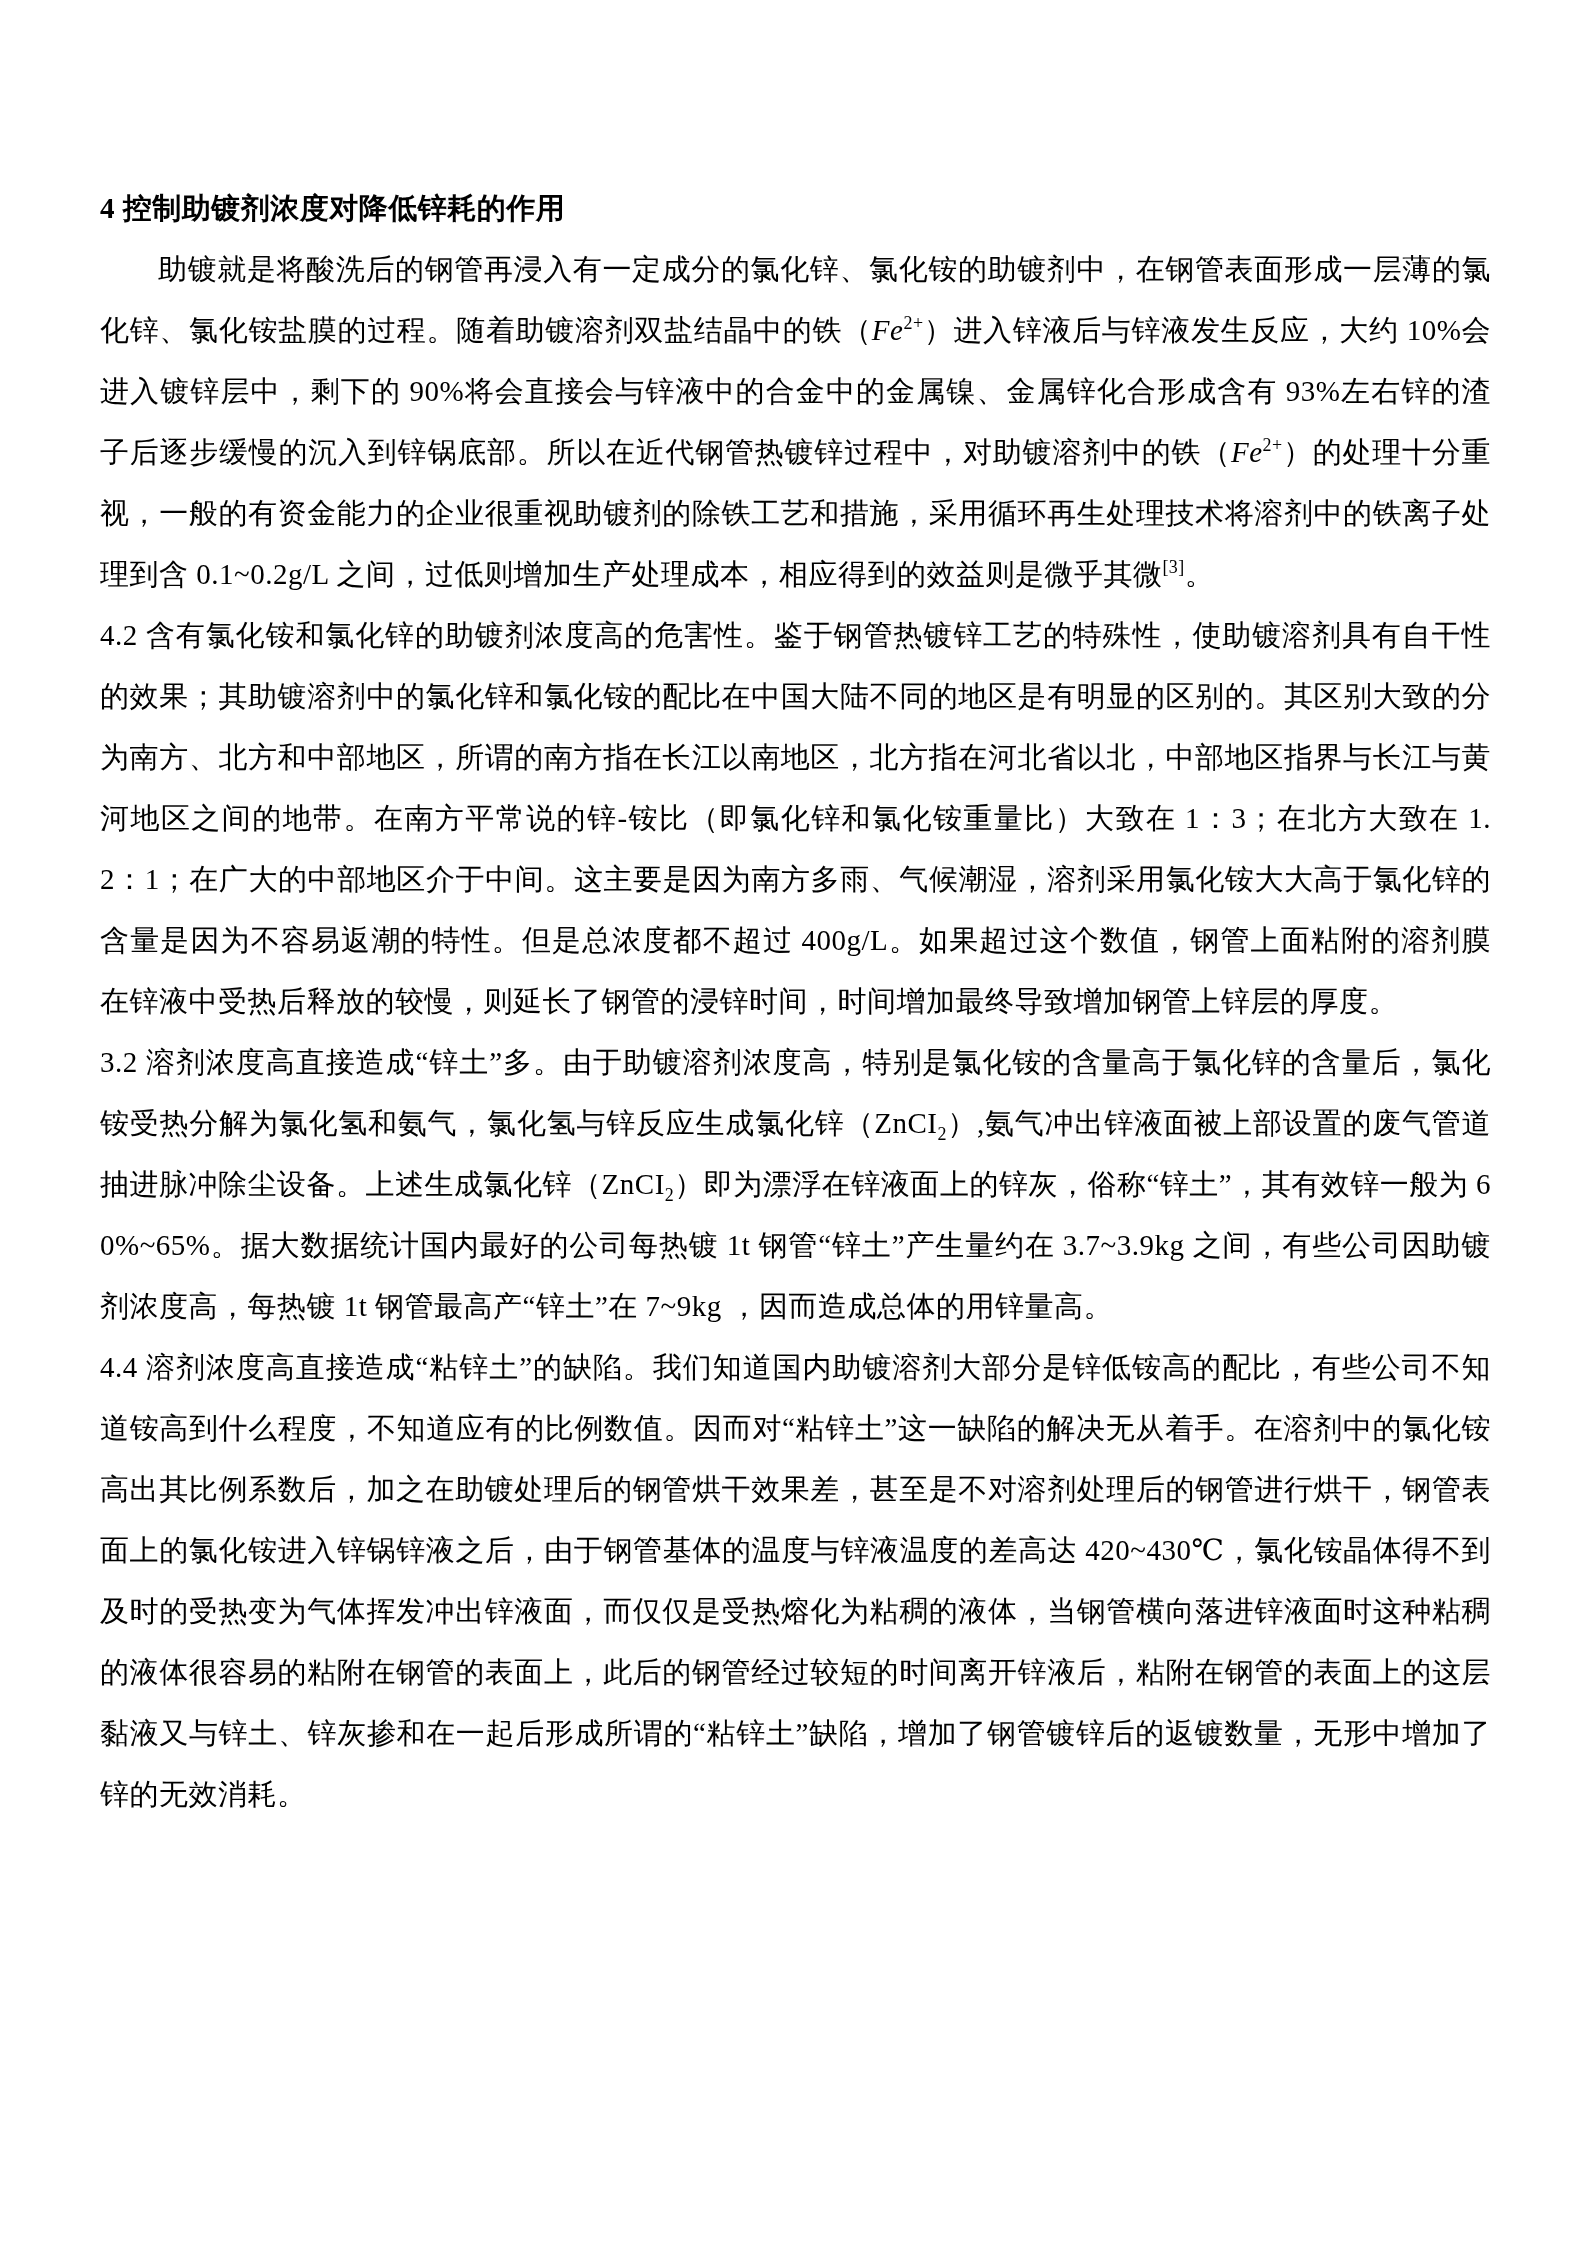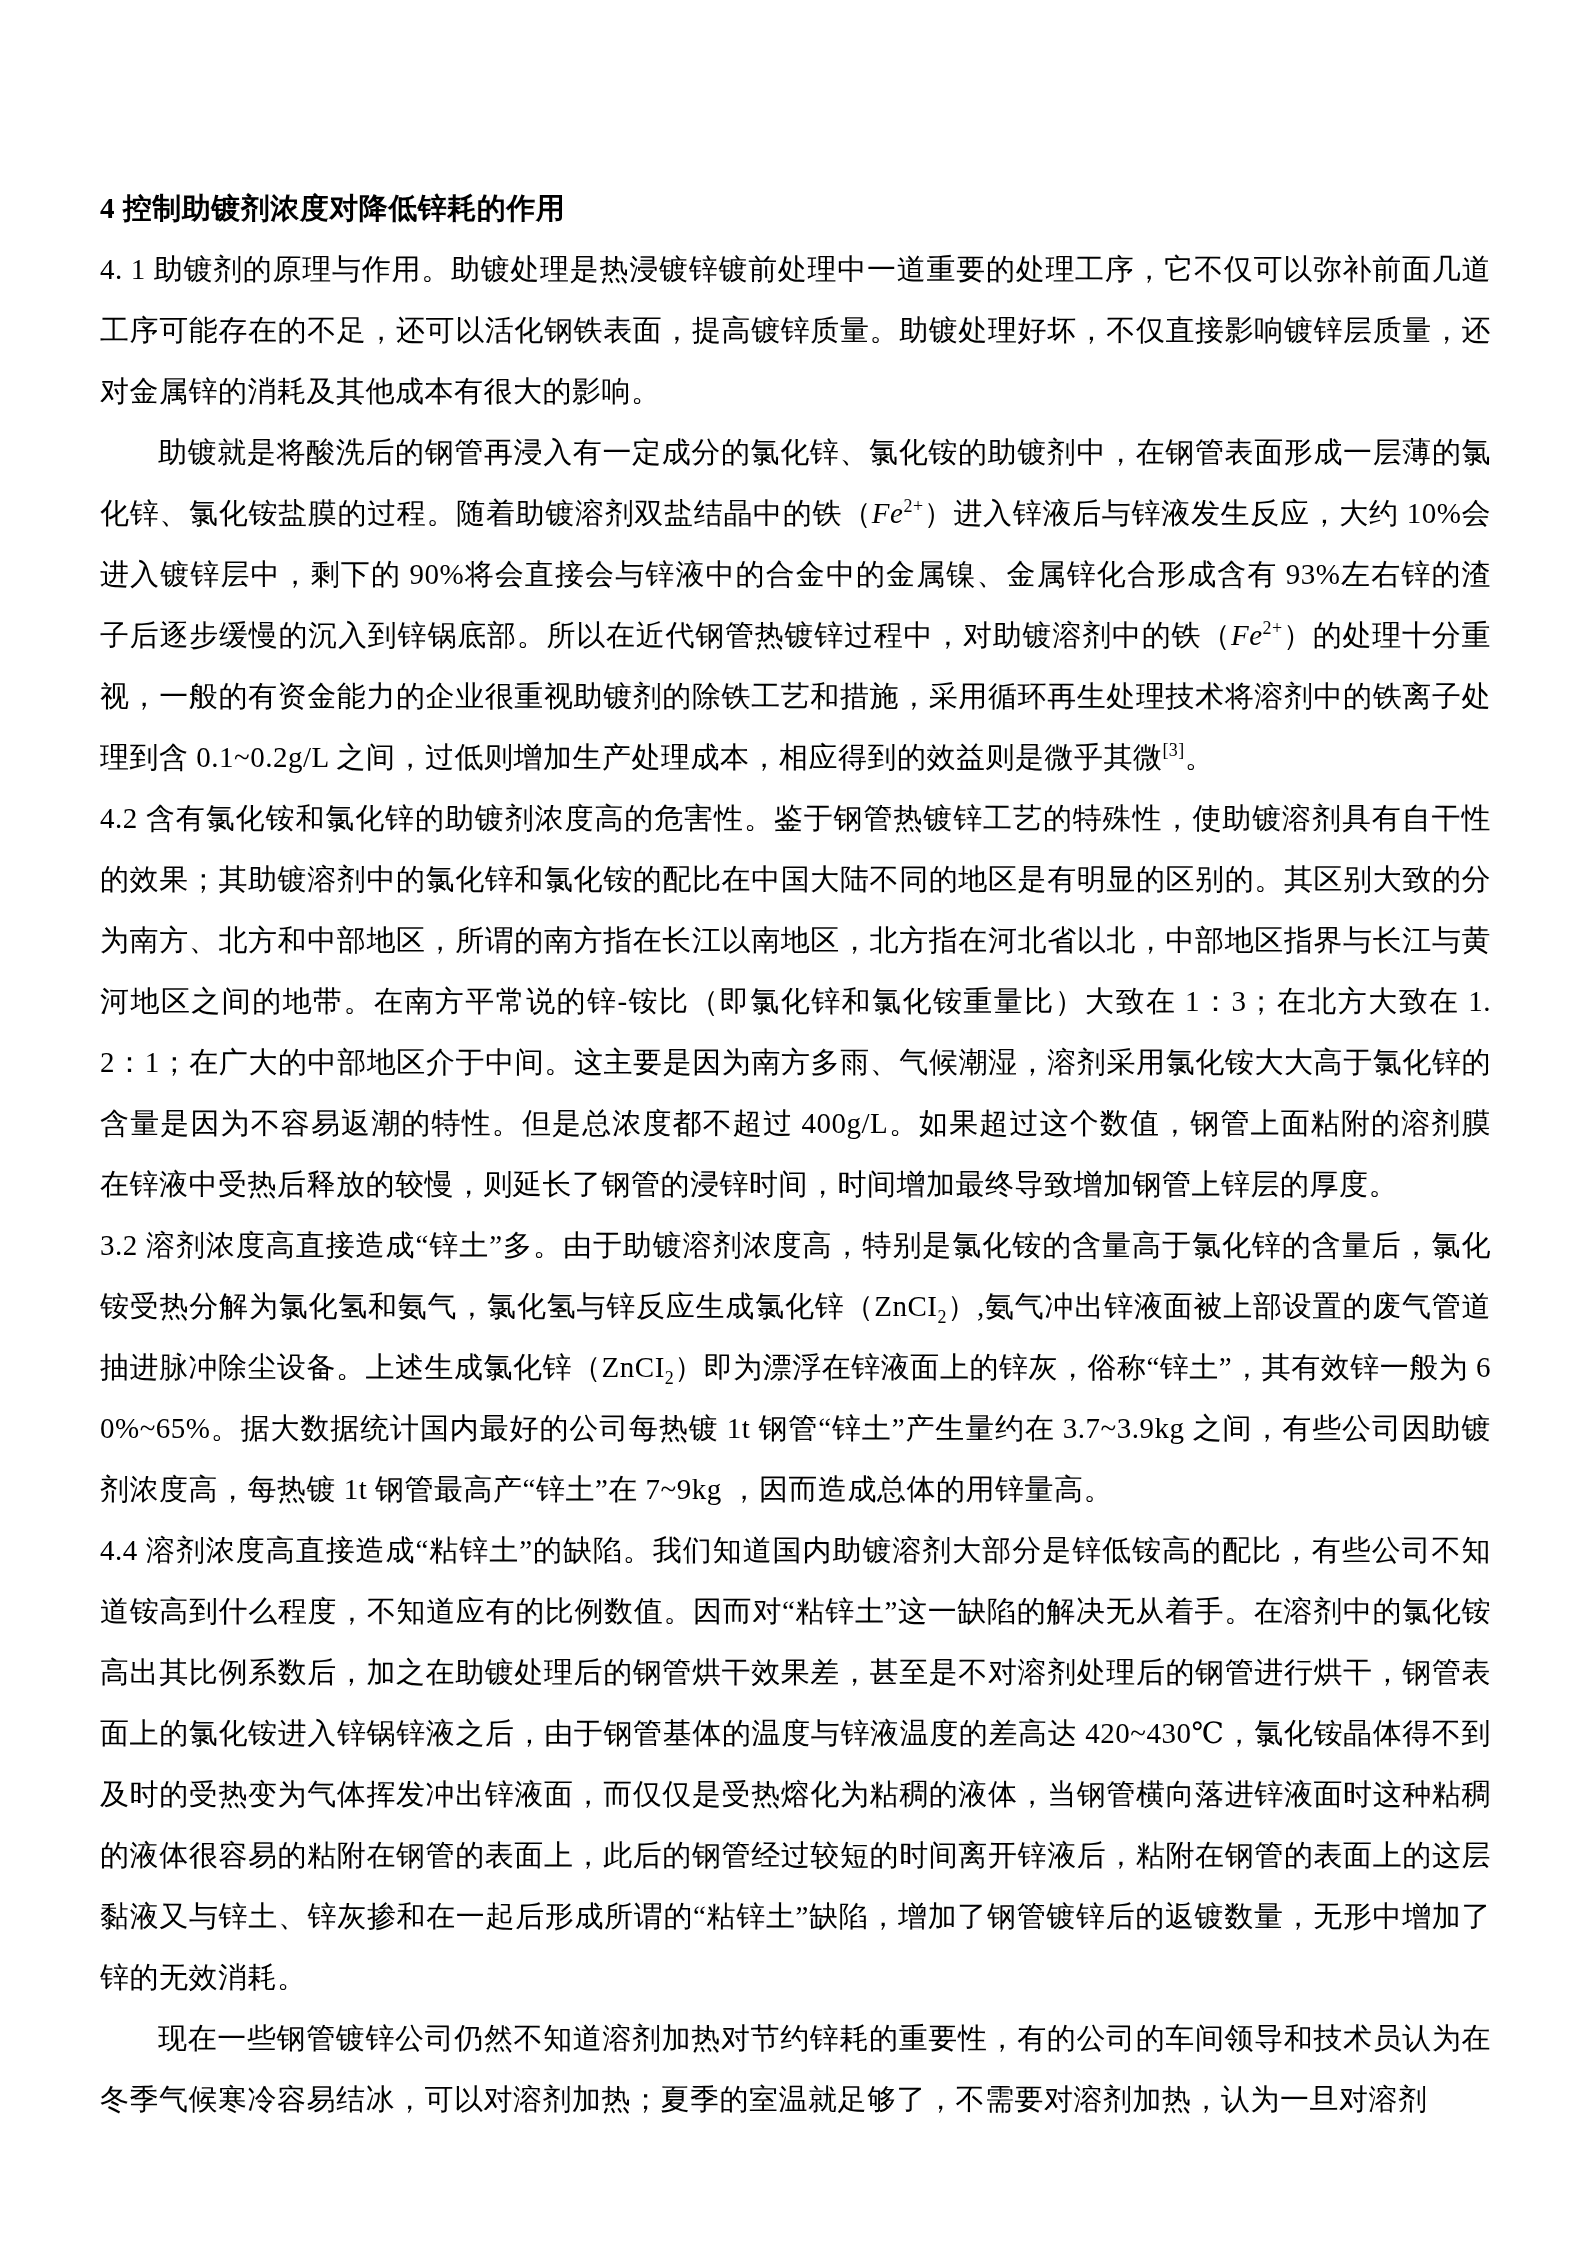--- a/index.html
+++ b/index.html
@@ -48,20 +48,18 @@
   .doc-para i {
     font-style: italic;
   }
 </style>
 </head>
 <body>
 
 <div class="page">
   <div>
       <h2 class="doc-heading"><span>4 控制助镀剂浓度对降低锌耗的作用</span></h2>
-      <p class="doc-para"><span>4. 1 助镀剂的原理与作用。助镀处理是热浸镀锌镀前处理中一道重要的处理工序，它不仅可以弥补前面几道工序可能存在的不足，还可以活化钢铁表面，提高镀锌质量。助镀处理好坏，不仅直接影响镀锌层质量，还对金属锌的消耗及其他成本有很大的影响。</span></p>
       <p class="doc-para indent"><span>助镀就是将酸洗后的钢管再浸入有一定成分的氯化锌、氯化铵的助镀剂中，在钢管表面形成一层薄的氯化锌、氯化铵盐膜的过程。随着助镀溶剂双盐结晶中的铁（</span><i>Fe</i><sup>2+</sup><span>）进入锌液后与锌液发生反应，大约 10%会进入镀锌层中，剩下的 90%将会直接会与锌液中的合金中的金属镍、金属锌化合形成含有 93%左右锌的渣子后逐步缓慢的沉入到锌锅底部。所以在近代钢管热镀锌过程中，对助镀溶剂中的铁（</span><i>Fe</i><sup>2+</sup><span>）的处理十分重视，一般的有资金能力的企业很重视助镀剂的除铁工艺和措施，采用循环再生处理技术将溶剂中的铁离子处理到含 0.1~0.2g/L 之间，过低则增加生产处理成本，相应得到的效益则是微乎其微</span><sup>[3]</sup><span>。</span></p>
       <p class="doc-para"><span>4.2 含有氯化铵和氯化锌的助镀剂浓度高的危害性。鉴于钢管热镀锌工艺的特殊性，使助镀溶剂具有自干性的效果；其助镀溶剂中的氯化锌和氯化铵的配比在中国大陆不同的地区是有明显的区别的。其区别大致的分为南方、北方和中部地区，所谓的南方指在长江以南地区，北方指在河北省以北，中部地区指界与长江与黄河地区之间的地带。在南方平常说的锌-铵比（即氯化锌和氯化铵重量比）大致在 1：3；在北方大致在 1.2：1；在广大的中部地区介于中间。这主要是因为南方多雨、气候潮湿，溶剂采用氯化铵大大高于氯化锌的含量是因为不容易返潮的特性。但是总浓度都不超过 400g/L。如果超过这个数值，钢管上面粘附的溶剂膜在锌液中受热后释放的较慢，则延长了钢管的浸锌时间，时间增加最终导致增加钢管上锌层的厚度。</span></p>
       <p class="doc-para"><span> 3.2 溶剂浓度高直接造成“锌土”多。由于助镀溶剂浓度高，特别是氯化铵的含量高于氯化锌的含量后，氯化铵受热分解为氯化氢和氨气，氯化氢与锌反应生成氯化锌（ZnCI</span><sub>2</sub><span>）,氨气冲出锌液面被上部设置的废气管道抽进脉冲除尘设备。上述生成氯化锌（ZnCI</span><sub>2</sub><span>）即为漂浮在锌液面上的锌灰，俗称“锌土”，其有效锌一般为 60%~65%。据大数据统计国内最好的公司每热镀 1t 钢管“锌土”产生量约在 3.7~3.9kg 之间，有些公司因助镀剂浓度高，每热镀 1t 钢管最高产“锌土”在 7~9kg ，因而造成总体的用锌量高。</span></p>
       <p class="doc-para"><span>4.4 溶剂浓度高直接造成“粘锌土”的缺陷。我们知道国内助镀溶剂大部分是锌低铵高的配比，有些公司不知道铵高到什么程度，不知道应有的比例数值。因而对“粘锌土”这一缺陷的解决无从着手。在溶剂中的氯化铵高出其比例系数后，加之在助镀处理后的钢管烘干效果差，甚至是不对溶剂处理后的钢管进行烘干，钢管表面上的氯化铵进入锌锅锌液之后，由于钢管基体的温度与锌液温度的差高达 420~430℃，氯化铵晶体得不到及时的受热变为气体挥发冲出锌液面，而仅仅是受热熔化为粘稠的液体，当钢管横向落进锌液面时这种粘稠的液体很容易的粘附在钢管的表面上，此后的钢管经过较短的时间离开锌液后，粘附在钢管的表面上的这层黏液又与锌土、锌灰掺和在一起后形成所谓的“粘锌土”缺陷，增加了钢管镀锌后的返镀数量，无形中增加了锌的无效消耗。</span></p>
-      <p class="doc-para indent"><span>现在一些钢管镀锌公司仍然不知道溶剂加热对节约锌耗的重要性，有的公司的车间领导和技术员认为在冬季气候寒冷容易结冰，可以对溶剂加热；夏季的室温就足够了，不需要对溶剂加热，认为一旦对溶剂</span></p>
     </div>
 </div>
 
 </body></html>

